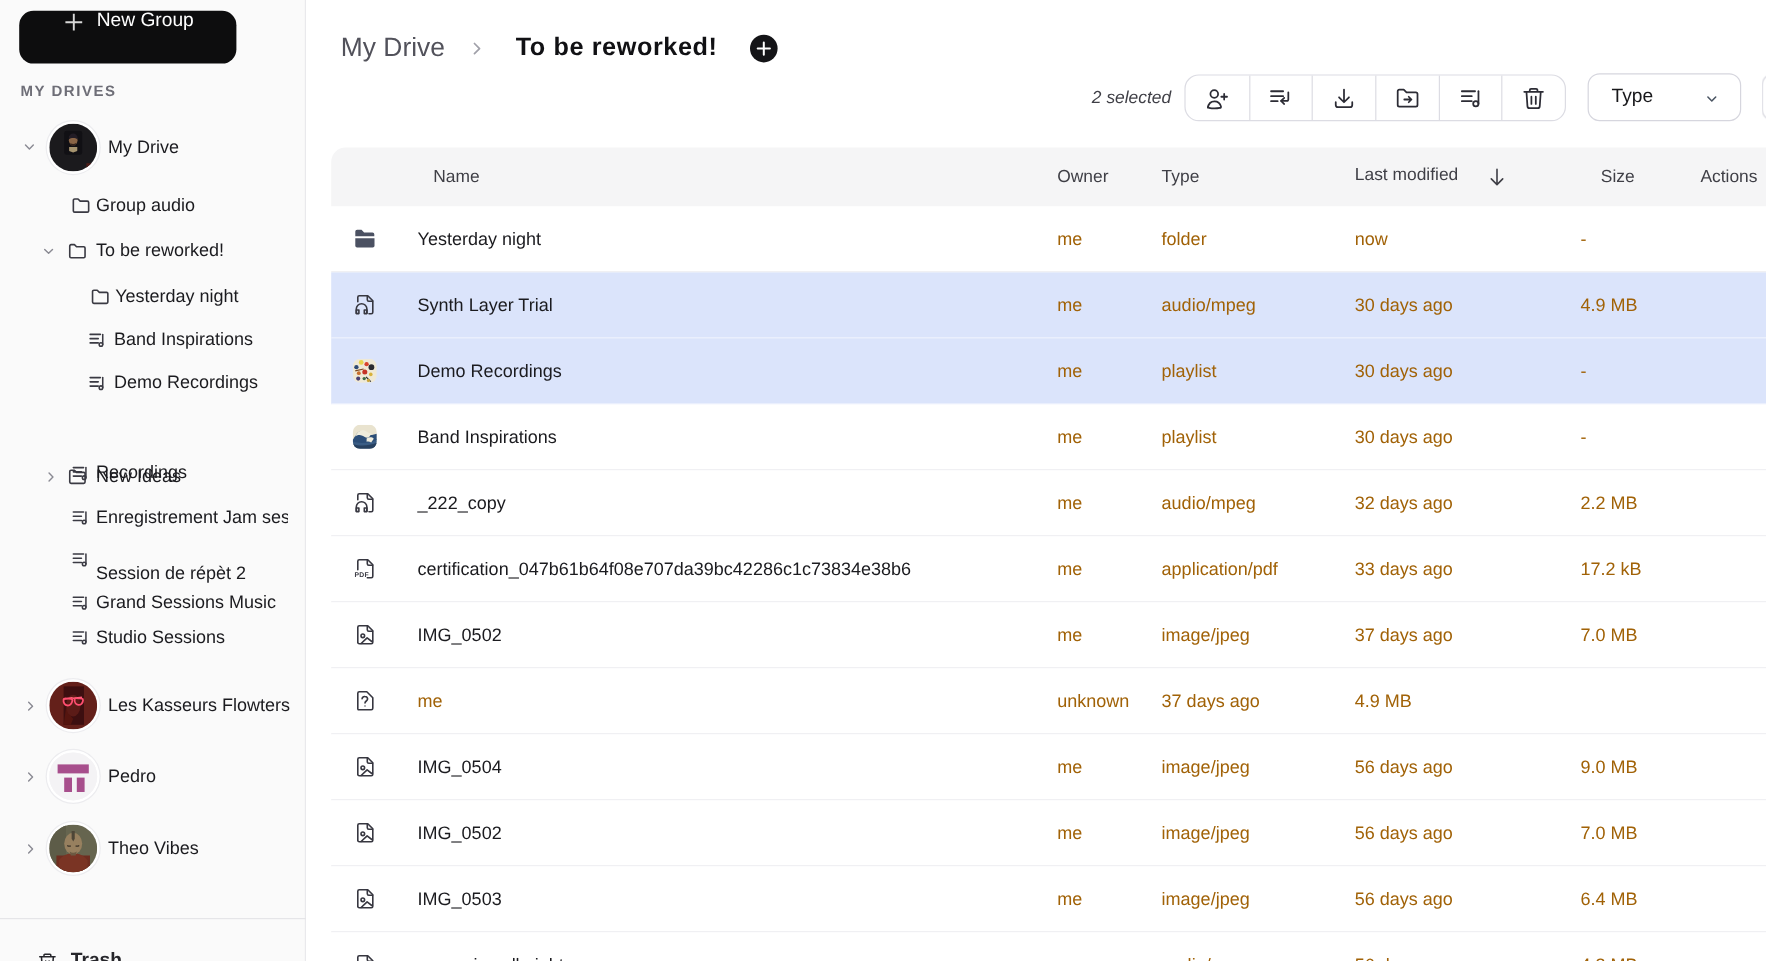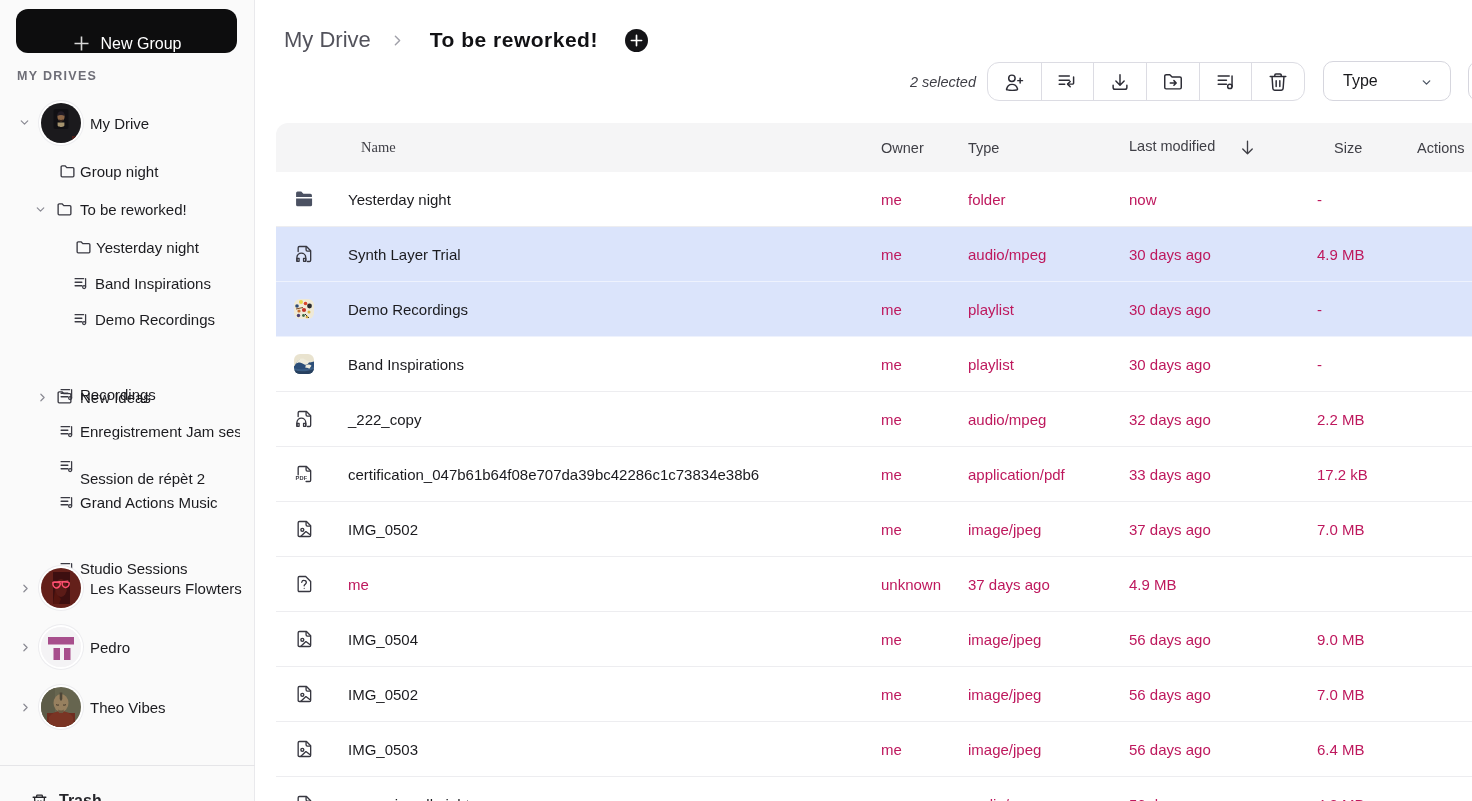--- a/index.html
+++ b/index.html
@@ -2,23 +2,23 @@
 <html><head>
 <meta charset="utf-8">
 <style>
 * { margin:0; padding:0; box-sizing:border-box; }
 html,body { width:1472px; height:801px; overflow:hidden; background:#fff;
   font-family:"Liberation Sans", sans-serif; color:#18181b; }
 
 
 #sidebar { position:fixed; left:0; top:0; width:255px; height:801px;
   background:#fafafa; border-right:1px solid #e9e9ec; z-index:5; }
-#newgroup { position:absolute; left:16px; top:9px; width:221px; height:44px;
+#newgroup { position:absolute; left:16px; top:9px; width:181px; height:44px;
   background:#0d0d0e; border-radius:12px; color:#fff; display:flex;
-  align-items:flex-end; justify-content:center; gap:10px; font-size:16px; font-weight:500; }
+  align-items:flex-start; justify-content:center; gap:10px; font-size:16px; font-weight:500; }
 #newgroup svg { display:block; }
 #mydrives { position:absolute; left:17px; top:69px; font-size:12.5px; font-weight:700;
   color:#6e6e77; letter-spacing:1.3px; }
 .trow { position:absolute; height:30px; font-size:15px;
   color:#1b1b1f; font-weight:500; white-space:nowrap; }
 .chev { position:absolute; }
 .av40 { width:40px; height:40px; border-radius:50%; overflow:hidden; position:absolute;
   box-shadow:0 0 0 2px #fff, 0 0 0 3px #ececef; }
 .av40 svg { display:block; }
 #trash-sep { position:absolute; left:0; top:765px; width:255px; border-top:1px solid #e5e5e8; }
@@ -45,28 +45,28 @@
 #typebtn svg { position:absolute; right:17px; top:14px; }
 #cutbtn { position:absolute; left:1213px; top:61px; width:40px; height:40px;
   border:1px solid #d6d6de; border-radius:10px; background:#fff; }
 
 
 #table { position:absolute; left:21px; top:123px; width:1230px; }
 .grid { display:grid; grid-template-columns:72px 533px 87px 161px 188px 100px 1fr;
   align-items:center; }
 #thead { height:49px; background:#f5f5f6; border-radius:12px 12px 0 0;
   font-size:14.5px; color:#3f3f46; }
-#thead .hname { padding-left:13px;font-family:Liberation Serif, serif; }
+#thead .hname { padding-left:13px; }
 #thead .hsize { padding-left:17px; }
 #thead .hmod { display:flex; gap:23px; }
 .row { height:55px; border-bottom:1px solid #ededf0; background:#fff; }
 .row.sel { background:#dbe4fb; border-bottom-color:#eef2fd; }
 .row .icn { display:flex; justify-content:center; width:38px; margin-left:9px; }
 .row .nm { font-size:15px; font-weight:500; color:#1b1b1f; }
-.row .sec { font-size:15px; color:#be185d; }
+.row .sec { font-size:15px; color:#a16207; }
 </style>
 </head>
 <body>
 
 <div id="sidebar">
   <div id="newgroup">
     <svg width="19" height="19" viewBox="0 0 19 19" fill="none" stroke="#d8d8d8" stroke-width="1.6">
         <path d="M9.5 2.5v14M2.5 9.5h14"></path>
       </svg>
     <span>New Group</span>
@@ -86,21 +86,21 @@
           <path d="M16.6 19.6h6.8v2.8c0 .9-3.4 1.6-3.4 1.6s-3.4-.7-3.4-1.6z" fill="#a6946f"></path>
           <rect x="31" y="33" width="9" height="7" fill="#4e1d19"></rect>
         </svg>
       </span>
       <span style="position:absolute;left:90px;top:50%;transform:translateY(-50%);">My Drive</span>
     </div>
   <div class="trow" style="left:0;top:156px;width:255px;">
       <svg class="chev" style="left:59px;top:6.5px" width="17" height="17" viewBox="0 0 24 24" fill="none" stroke="#3a3a43" stroke-width="1.9" stroke-linejoin="round">
         <path d="M3 7V5.5A1.5 1.5 0 0 1 4.5 4h4l2.5 2.5h8.5A1.5 1.5 0 0 1 21 8v10a1.5 1.5 0 0 1-1.5 1.5h-15A1.5 1.5 0 0 1 3 18z"></path>
       </svg>
-      <span style="position:absolute;left:80px;top:50%;transform:translateY(-50%);">Group night</span>
+      <span style="position:absolute;left:80px;top:50%;transform:translateY(-50%);">Group audio</span>
     </div>
   <div class="trow" style="left:0;top:194px;width:255px;">
       <svg class="chev" style="left:34px;top:8.5px" width="13" height="13" viewBox="0 0 24 24" fill="none" stroke="#8a8a93" stroke-width="2.2" stroke-linecap="round" stroke-linejoin="round">
         <path d="M6 9l6 6 6-6"></path>
       </svg>
       <svg class="chev" style="left:56px;top:6.5px" width="17" height="17" viewBox="0 0 24 24" fill="none" stroke="#3a3a43" stroke-width="1.9" stroke-linejoin="round">
         <path d="M3 7V5.5A1.5 1.5 0 0 1 4.5 4h4l2.5 2.5h8.5A1.5 1.5 0 0 1 21 8v10a1.5 1.5 0 0 1-1.5 1.5h-15A1.5 1.5 0 0 1 3 18z"></path>
       </svg>
       <span style="position:absolute;left:80px;top:50%;transform:translateY(-50%);">To be reworked!</span>
     </div>
@@ -158,23 +158,23 @@
         <path d="M17.8 17V5.2" stroke-width="1.8"></path>
       </svg>
       <span style="position:absolute;left:80px;top:50%;transform:translateY(-50%);margin-top:12px;">Session de répèt 2</span>
     </div>
   <div class="trow" style="left:0;top:487px;width:255px;">
       <svg class="chev" style="left:59px;top:6.5px" width="17" height="17" viewBox="0 0 24 24" fill="none" stroke="#3a3a43" stroke-width="1.9" stroke-linecap="round">
         <path d="M3 5.2h12M3 10.2h9.5M3 15.2h9.5"></path>
         <circle cx="15.7" cy="17" r="2.1" stroke-width="1.8"></circle>
         <path d="M17.8 17V5.2" stroke-width="1.8"></path>
       </svg>
-      <span style="position:absolute;left:80px;top:50%;transform:translateY(-50%);">Grand Actions Music</span>
-    </div>
-  <div class="trow" style="left:0;top:553px;width:302px;">
+      <span style="position:absolute;left:80px;top:50%;transform:translateY(-50%);">Grand Sessions Music</span>
+    </div>
+  <div class="trow" style="left:0;top:516px;width:302px;">
       <svg class="chev" style="left:59px;top:6.5px" width="17" height="17" viewBox="0 0 24 24" fill="none" stroke="#3a3a43" stroke-width="1.9" stroke-linecap="round">
         <path d="M3 5.2h12M3 10.2h9.5M3 15.2h9.5"></path>
         <circle cx="15.7" cy="17" r="2.1" stroke-width="1.8"></circle>
         <path d="M17.8 17V5.2" stroke-width="1.8"></path>
       </svg>
       <span style="position:absolute;left:80px;top:50%;transform:translateY(-50%);">Studio Sessions</span>
     </div>
   <div class="trow" style="left:0;top:573px;width:233px;">
       <svg class="chev" style="left:19px;top:8.5px" width="13" height="13" viewBox="0 0 24 24" fill="none" stroke="#8a8a93" stroke-width="2.2" stroke-linecap="round" stroke-linejoin="round">
         <path d="M9 6l6 6-6 6"></path>

